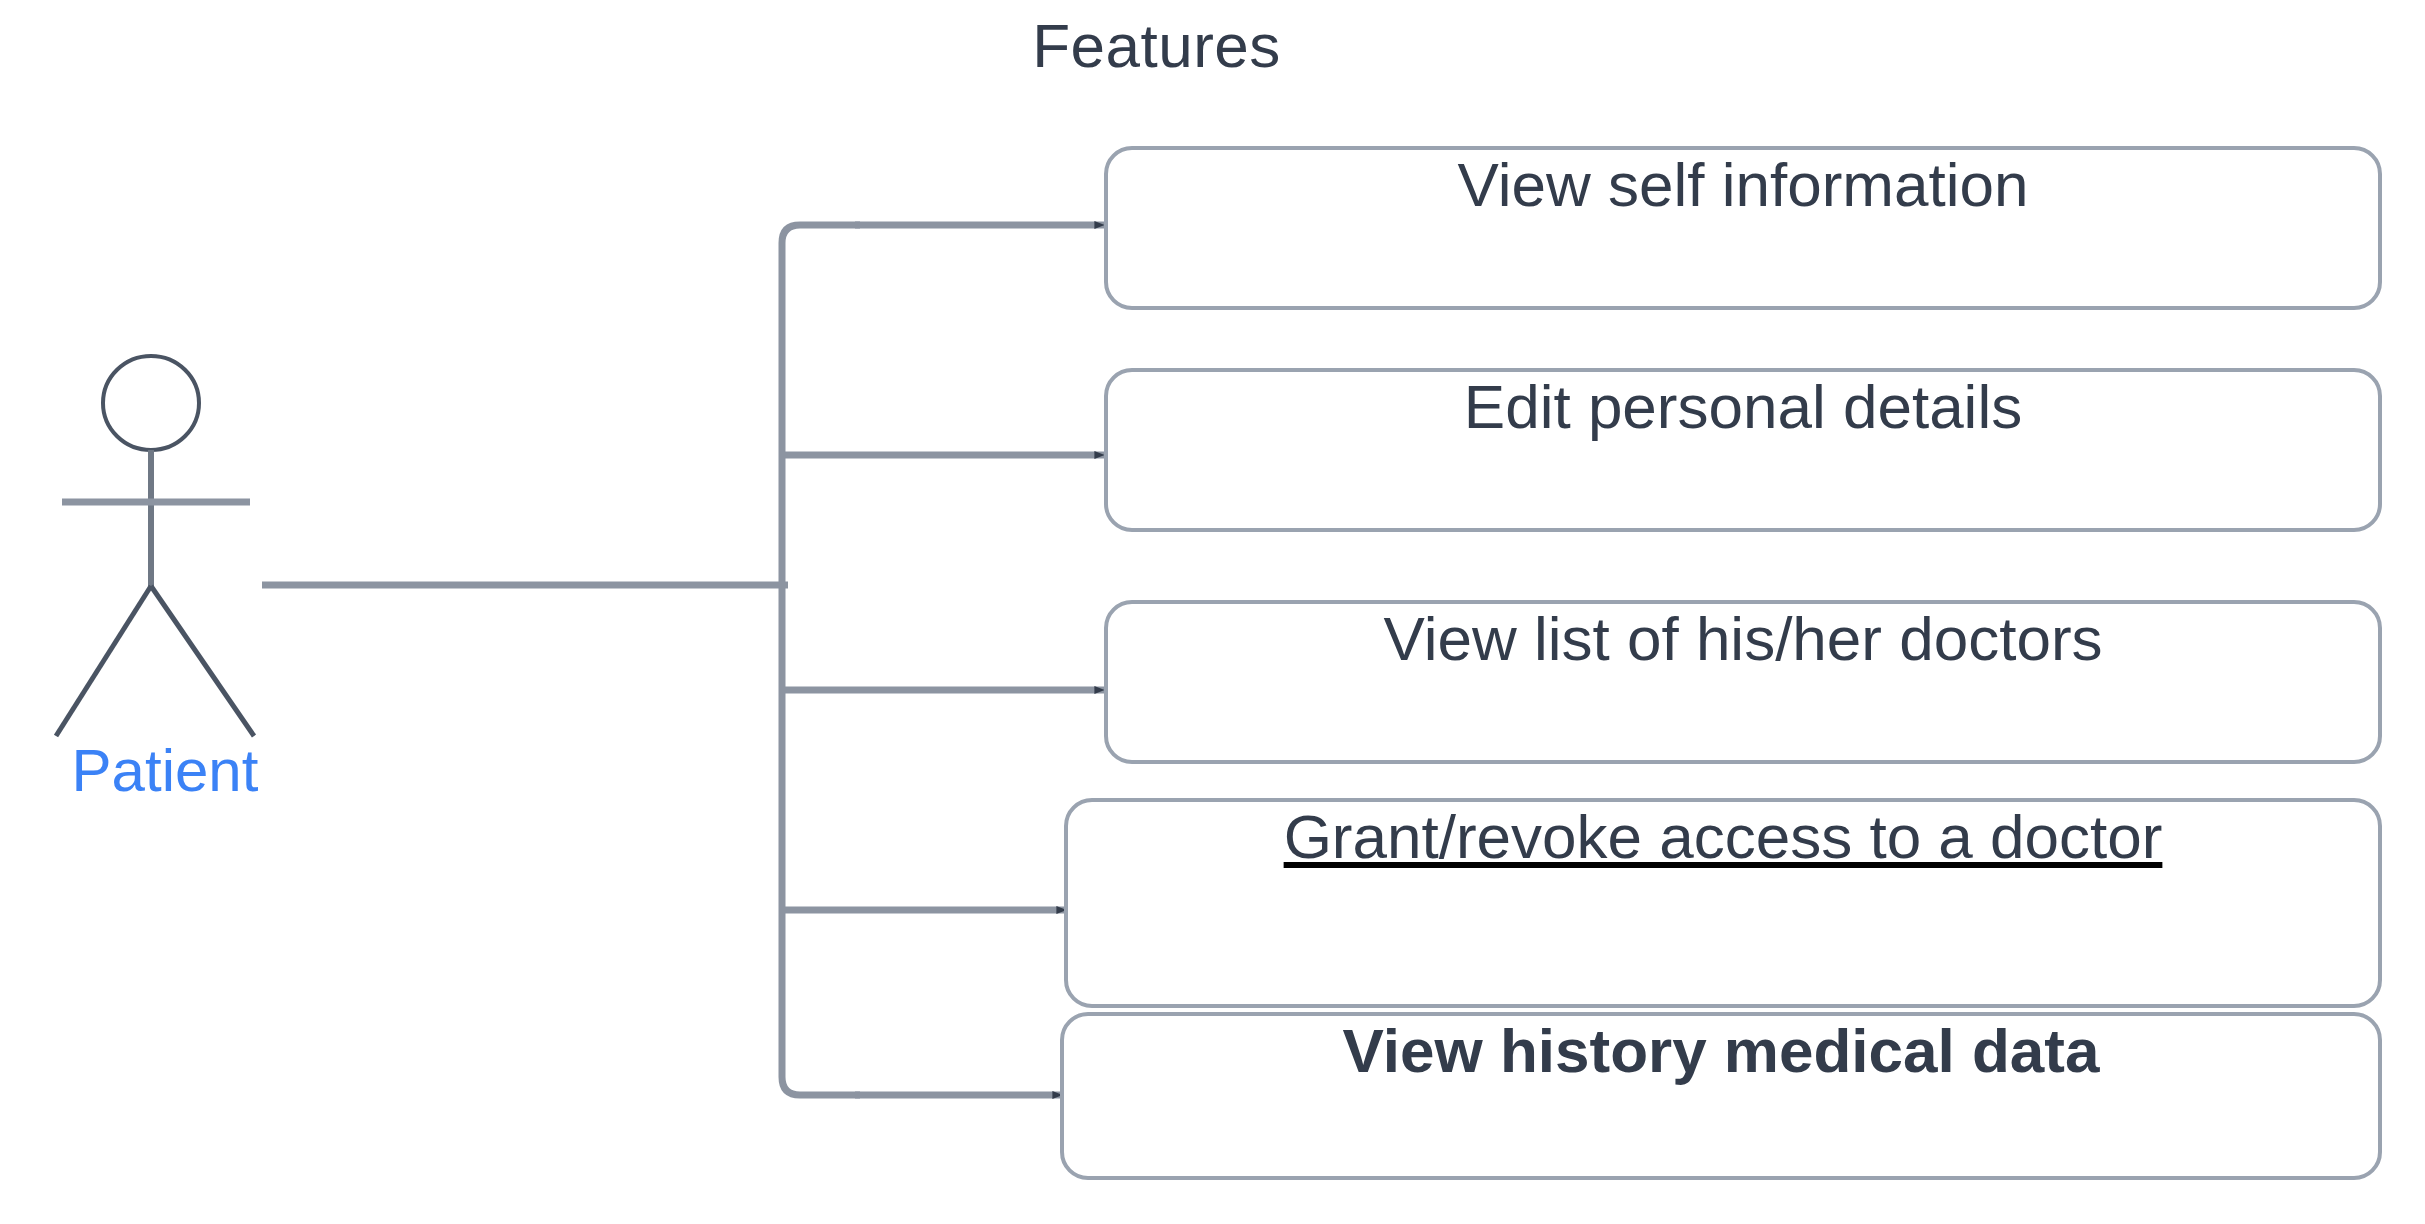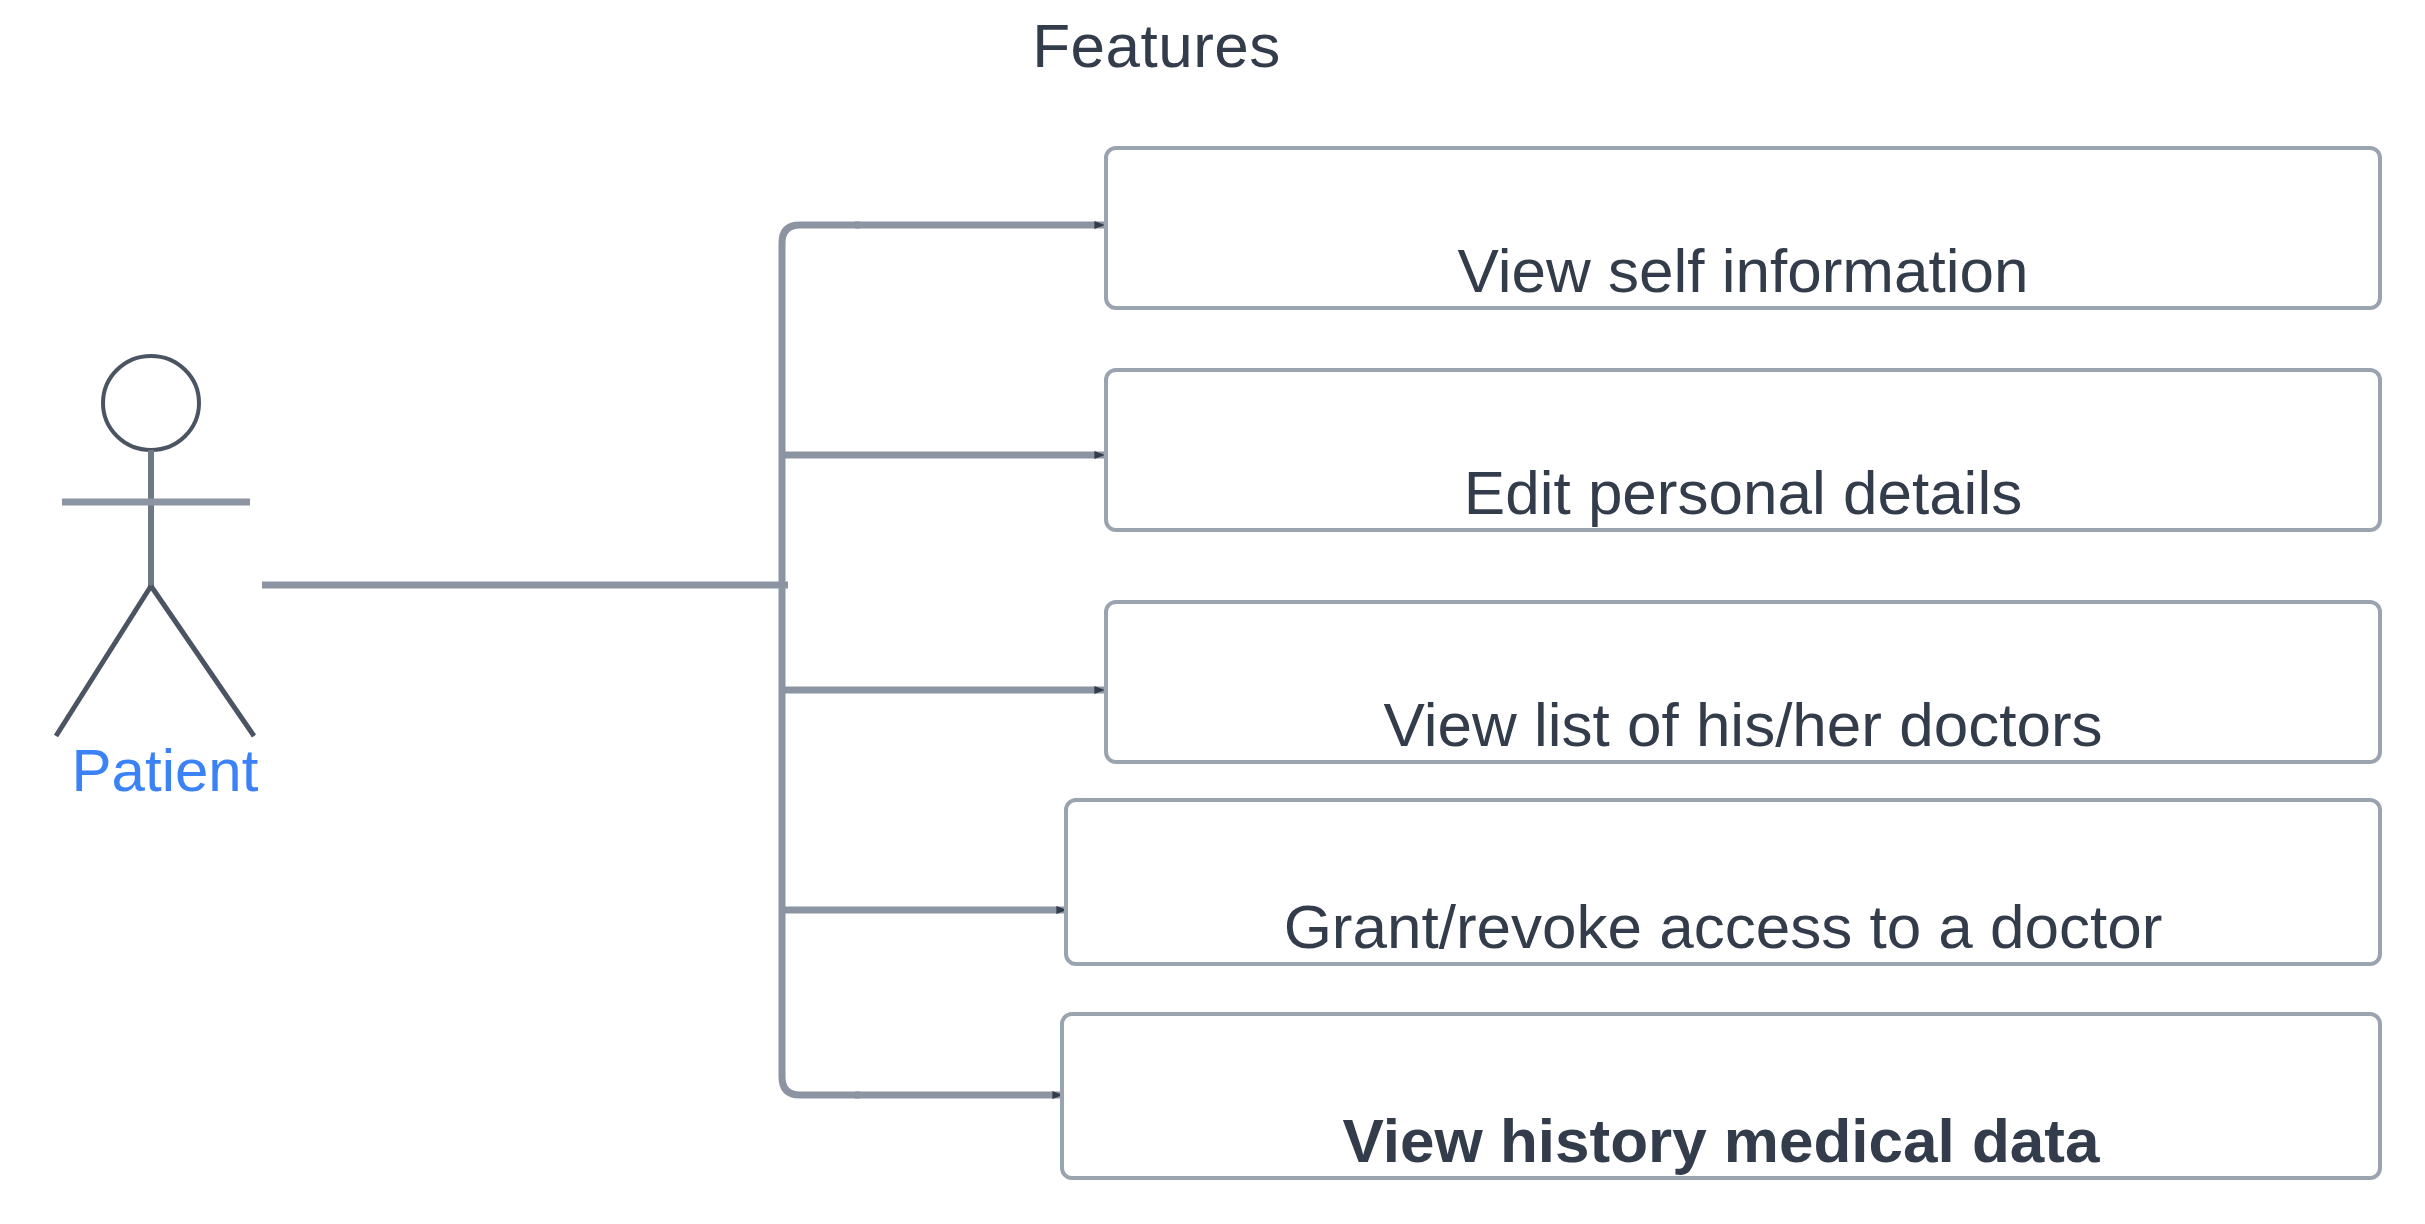--- a/index.html
+++ b/index.html
@@ -54,36 +54,36 @@
     line-height: 72px;
     color: #3b82f6;
     white-space: nowrap;
   }
   
   .feature-box {
     position: absolute;
     box-sizing: border-box;
     background: #ffffff;
     border: 4px solid #9aa3b0;
-    border-radius: 12px;
+    border-radius: 28px;
     display: flex;
-    align-items: flex-end;
+    align-items: flex-start;
     justify-content: center;
   }
   .feature-box .feature-label {
     font-size: 62px;
     line-height: 70px;
     color: #333c4b;
     white-space: nowrap;
     text-align: center;
   }
   .fb-1 { left: 1104px; top: 146px;  width: 1278px; height: 164px; }
   .fb-2 { left: 1104px; top: 368px;  width: 1278px; height: 164px; }
   .fb-3 { left: 1104px; top: 600px;  width: 1278px; height: 164px; }
-  .fb-4 { left: 1064px; top: 798px;  width: 1318px; height: 168px; }
+  .fb-4 { left: 1064px; top: 798px;  width: 1318px; height: 210px; text-decoration: underline; }
   .fb-5 { left: 1060px; top: 1012px; width: 1322px; height: 168px; font-weight: bold; }
 </style>
 </head>
 <body>
 
 <div id="canvas">
 
   <div class="diagram-title">Features</div>
 
   <svg id="linework" viewBox="0 0 2425 1224">

